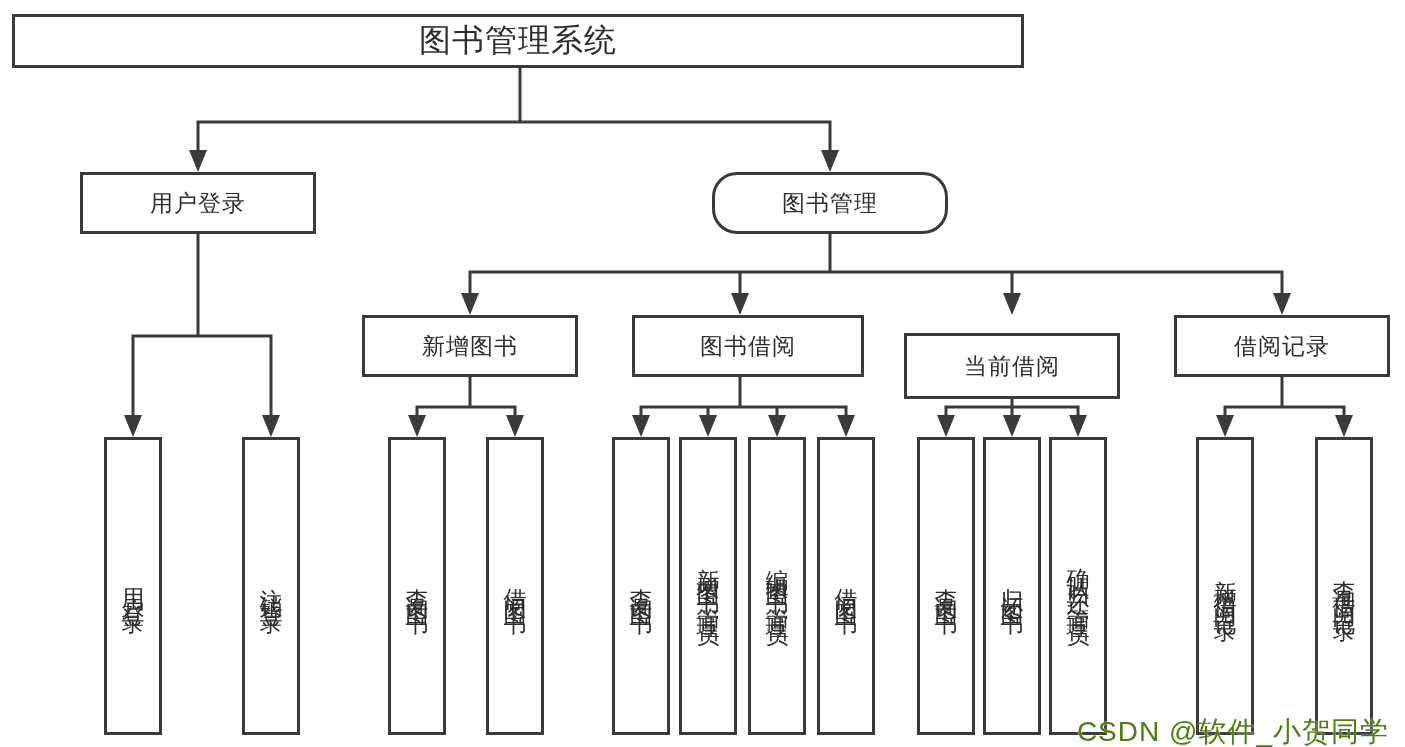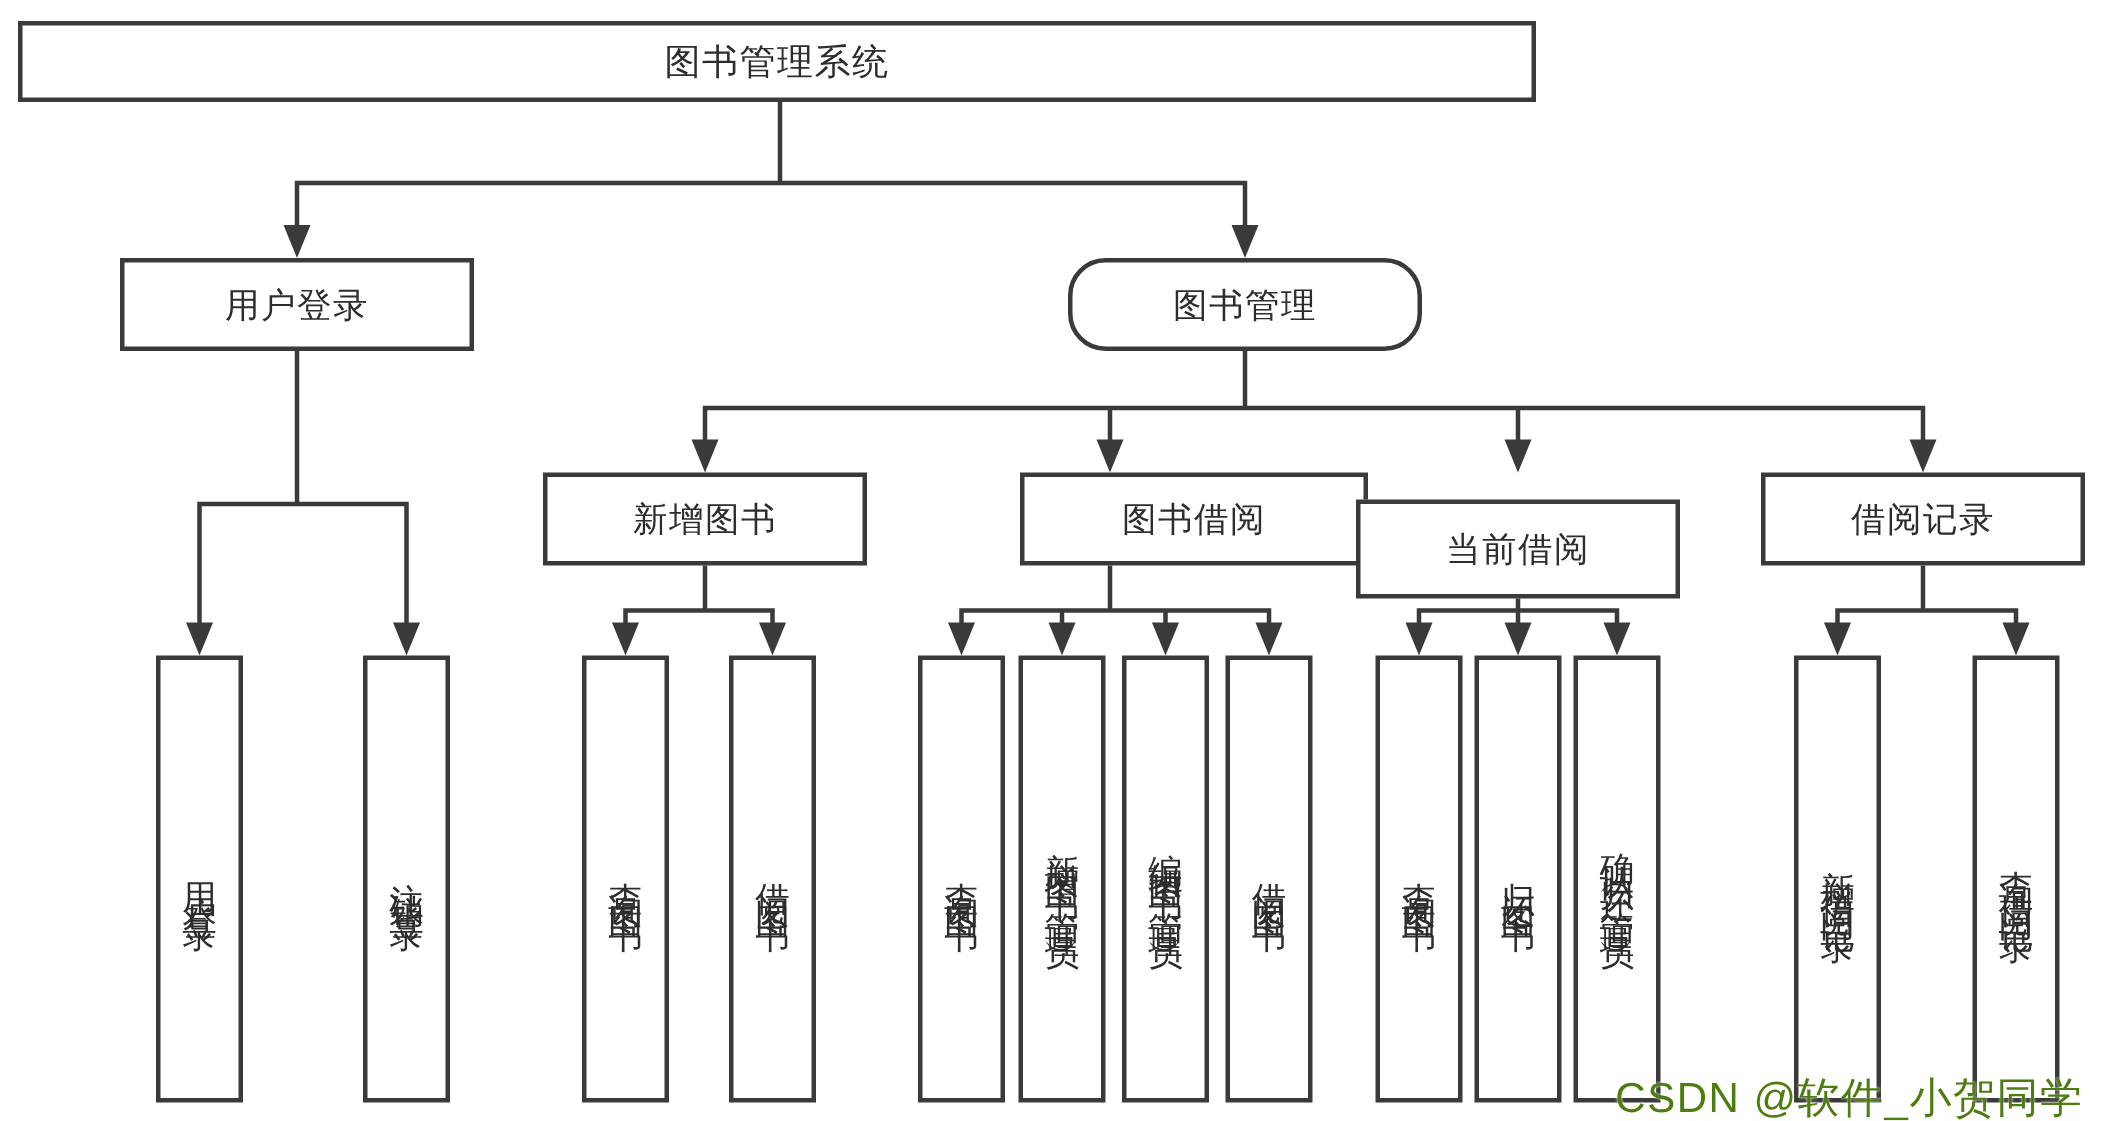--- a/index.html
+++ b/index.html
@@ -32,21 +32,21 @@
     justify-content: center;
     color: #2d2d2d;
     z-index: 2;
   }
   .h-node {
     font-size: 23px;
     letter-spacing: 1px;
     white-space: nowrap;
   }
   .root-node {
-    font-size: 24px;
+    font-size: 32px;
   }
   .v-node {
     font-size: 23px;
   }
   .v-node span {
     writing-mode: vertical-rl;
     text-orientation: mixed;
     letter-spacing: 8px;
     line-height: 1;
     white-space: nowrap;
@@ -115,21 +115,21 @@
   <div class="node h-node" style="left:80px; top:172px; width:236px; height:62px;">
     <span>用户登录</span>
   </div>
   <div class="node h-node" style="left:712px; top:172px; width:236px; height:62px;border-radius:25px;">
     <span>图书管理</span>
   </div>
 
   <div class="node h-node" style="left:362px; top:315px; width:216px; height:62px;">
     <span>新增图书</span>
   </div>
-  <div class="node h-node" style="left:632px; top:315px; width:232px; height:62px;margin-left:48px;">
+  <div class="node h-node" style="left:632px; top:315px; width:232px; height:62px;">
     <span>图书借阅</span>
   </div>
   <div class="node h-node" style="left:904px; top:333px; width:216px; height:66px;">
     <span>当前借阅</span>
   </div>
   <div class="node h-node" style="left:1174px; top:315px; width:216px; height:62px;">
     <span>借阅记录</span>
   </div>
 
   <div class="node v-node" style="left:104px; top:437px; width:58px; height:298px;">

